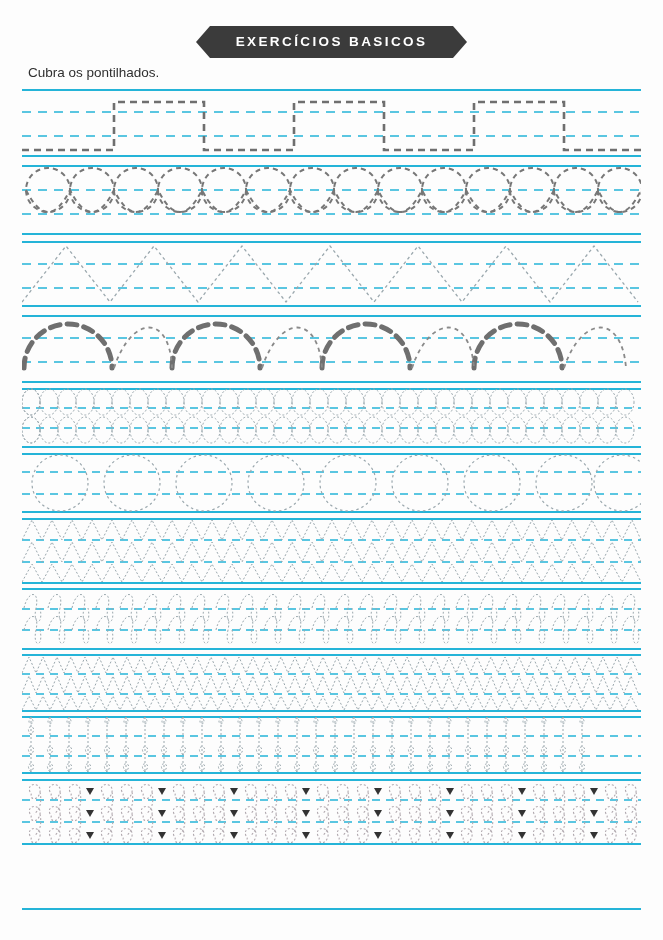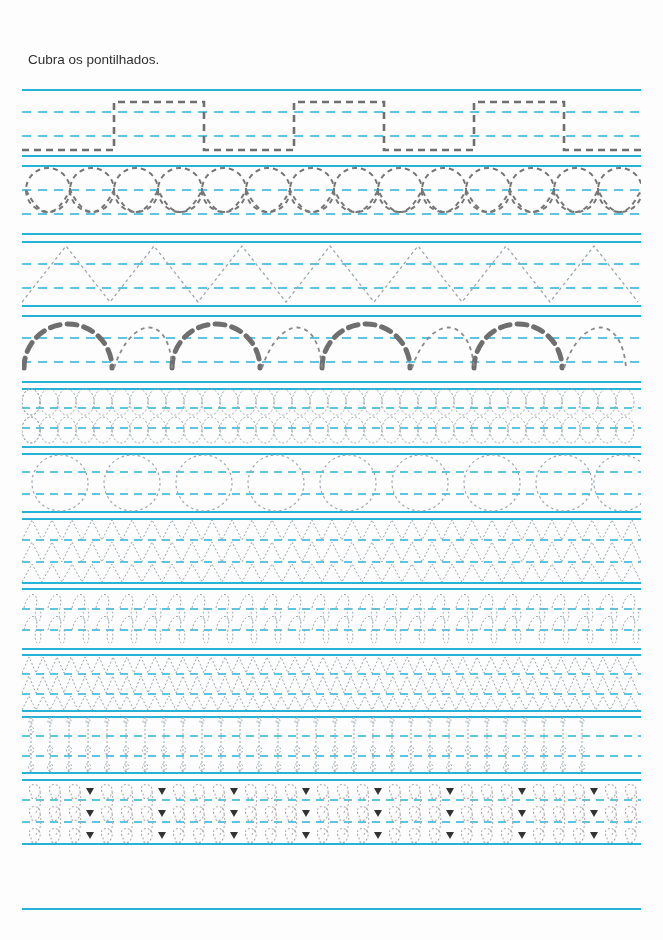--- a/index.html
+++ b/index.html
@@ -57,21 +57,21 @@
     border-right: 14px solid #3b3b3b;
   }
   .banner::after {
     right: -14px;
     border-left: 14px solid #3b3b3b;
   }
 
   
   .instruction {
     position: absolute;
-    top: 52px;
+    top: 65px;
     left: 28px;
     font-size: 13.5px;
     color: #2f2f2f;
   }
 
   
   .rows {
     position: absolute;
     top: 86px;
     left: 22px;
@@ -90,20 +90,23 @@
     width: 619px;
     height: 0;
     border-top: 2px solid #25b4d8;
   }
 </style>
 </head>
 <body>
 
 <div class="page">
 
+  <div class="banner-wrap">
+    <div class="banner">EXERCÍCIOS BASICOS</div>
+  </div>
 
   <div class="instruction">Cubra os pontilhados.</div>
 
   <div class="rows">
 
     <div class="row">
       <svg width="619" height="74" viewBox="0 0 619 74">
         <line x1="0" y1="4" x2="619" y2="4" stroke="#25b4d8" stroke-width="2"></line>
         <line x1="0" y1="26" x2="619" y2="26" stroke="#25b4d8" stroke-width="1.6" stroke-dasharray="9 7"></line>
         <line x1="0" y1="50" x2="619" y2="50" stroke="#25b4d8" stroke-width="1.6" stroke-dasharray="9 7"></line>

